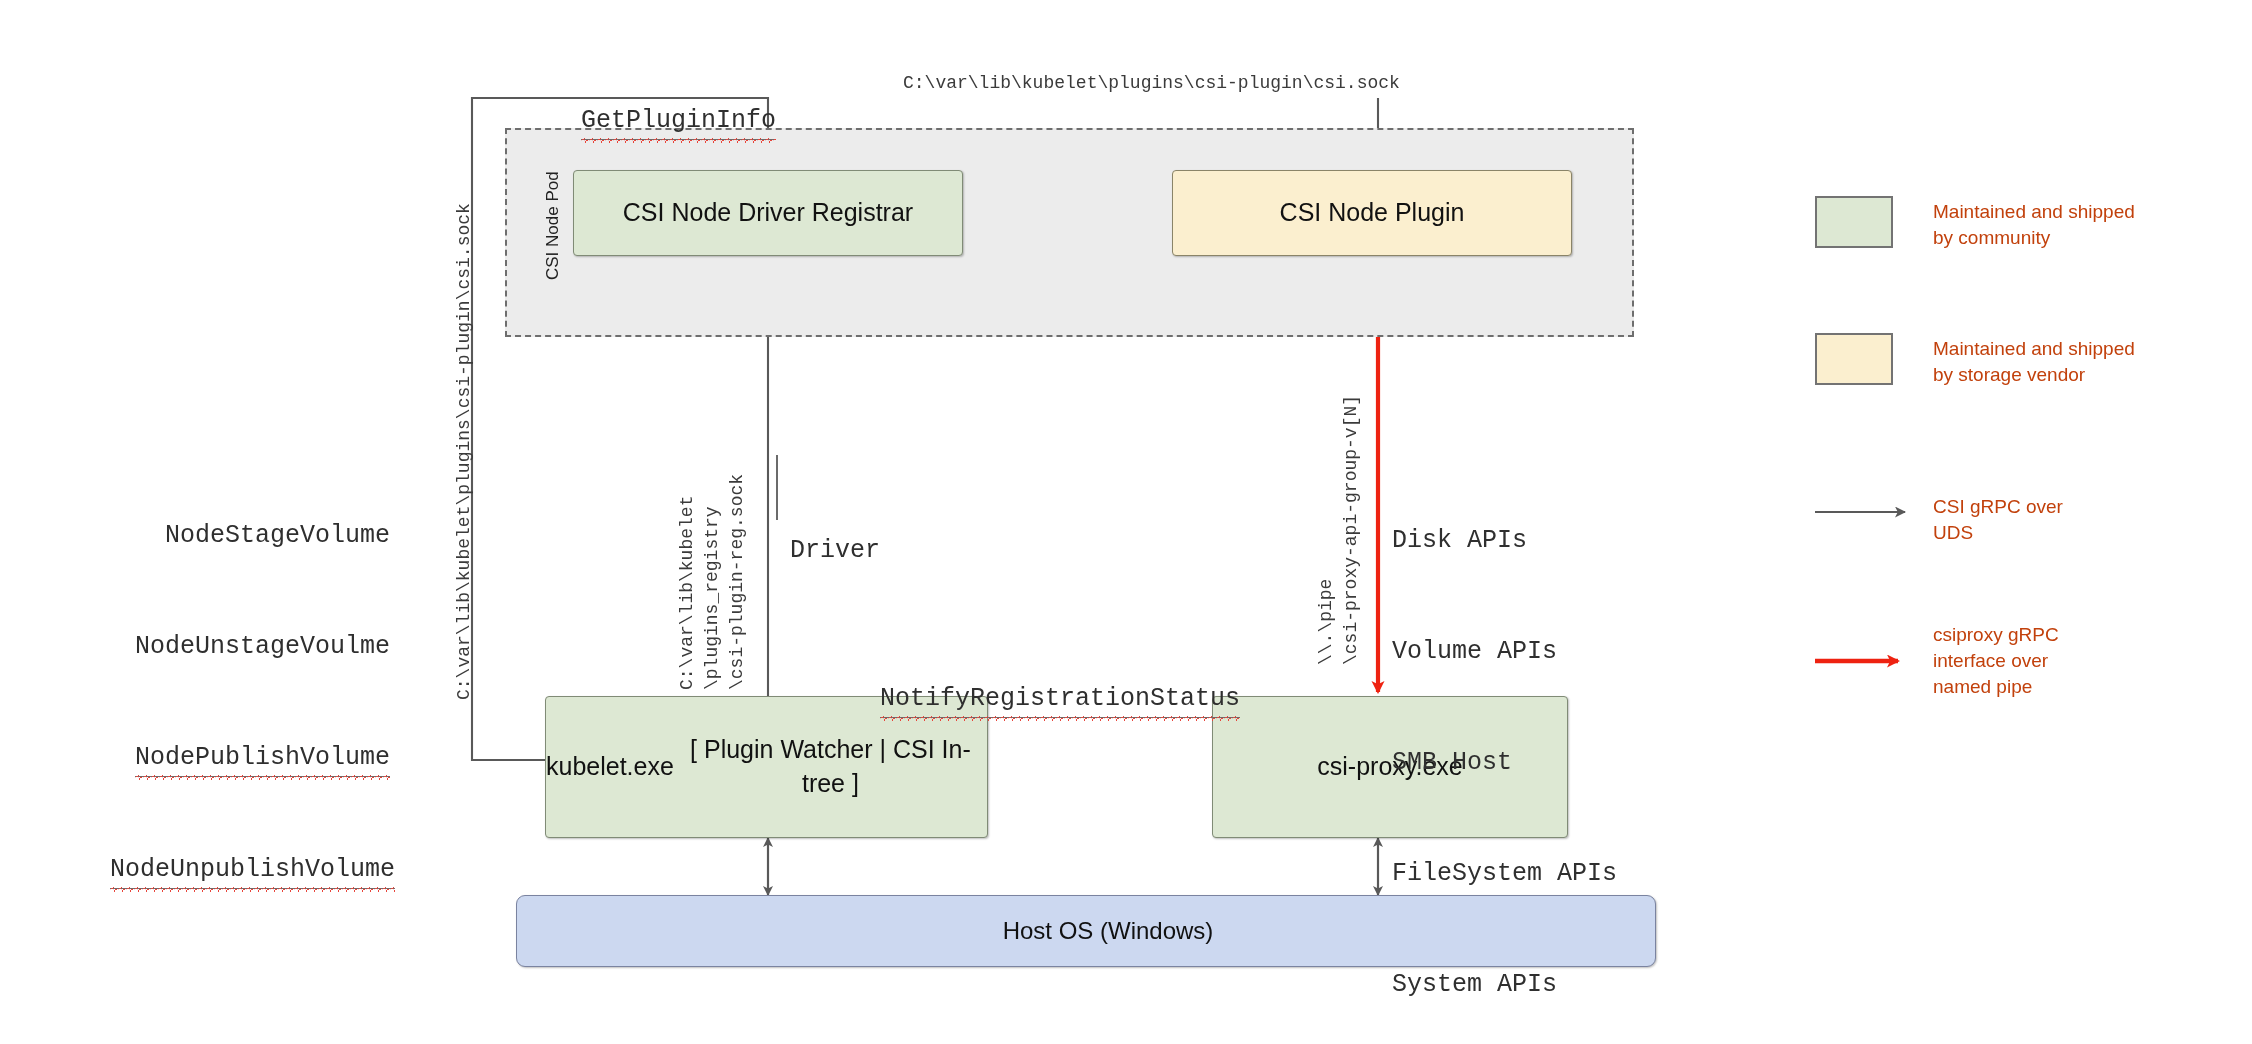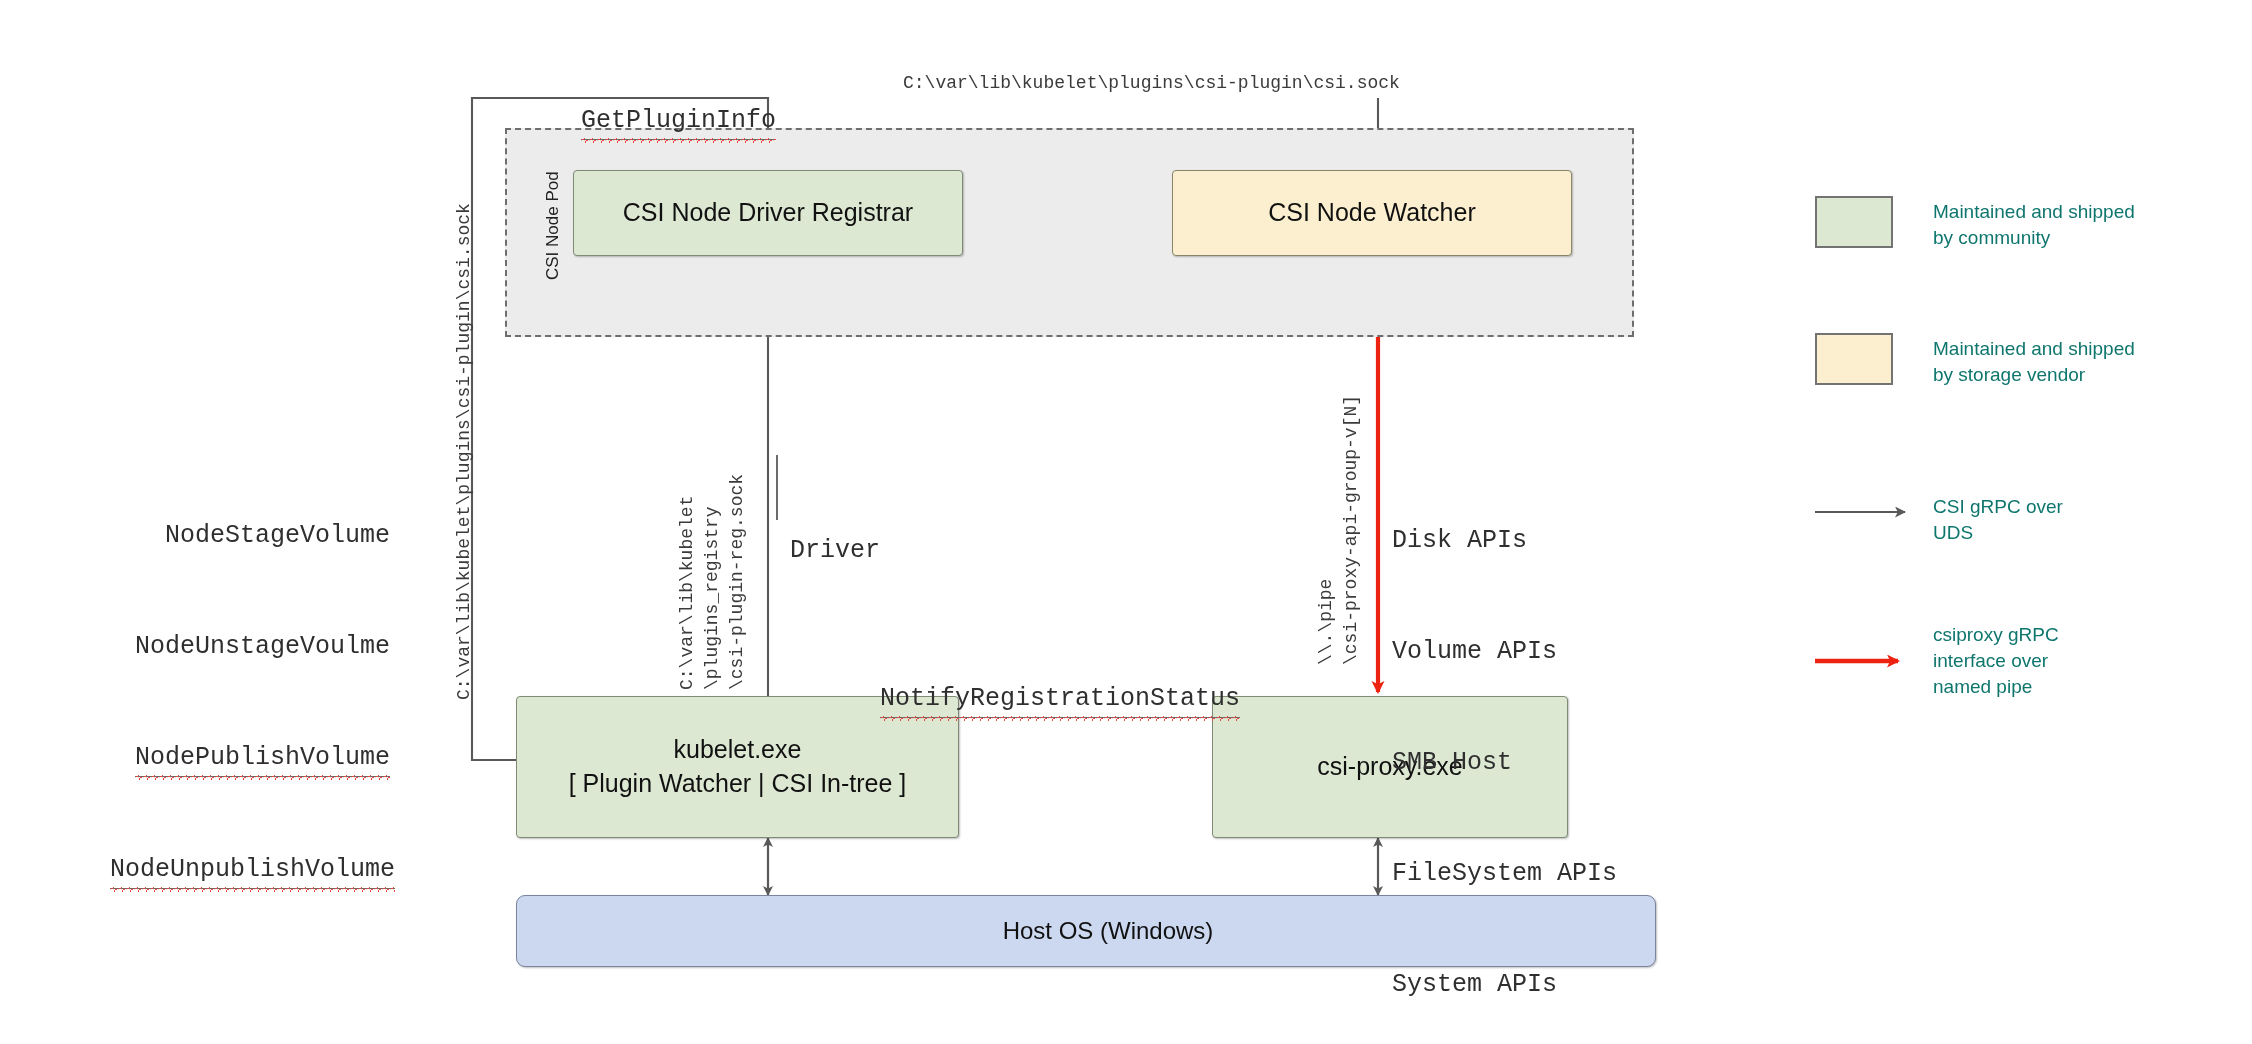--- a/index.html
+++ b/index.html
@@ -35,21 +35,21 @@
   .sq::after{content:"";position:absolute;left:0;right:0;bottom:-4px;height:5px;
     background-image:
       radial-gradient(circle at 2px 4px,transparent 2.1px,#e8443a 2.2px,#e8443a 2.8px,transparent 2.9px),
       radial-gradient(circle at 6px 0px,transparent 2.1px,#e8443a 2.2px,#e8443a 2.8px,transparent 2.9px);
     background-size:8px 5px;background-repeat:repeat-x;}
   .ul{border-bottom:1.3px solid #6b6b6b;}
 
   
   .legend-swatch{position:absolute;width:78px;height:52px;border:2px solid #737373;
                  box-sizing:border-box;}
-  .legend-text{position:absolute;font-size:19px;color:#0f766e;line-height:1.38;
+  .legend-text{position:absolute;font-size:19px;color:#c2410c;line-height:1.38;
                white-space:pre-line;}
 
   .list-right{text-align:right;}
 </style>
 </head>
 <body>
 
 <div id="canvas">
 
   <svg class="layer" viewBox="0 0 2252 1044">
@@ -88,24 +88,24 @@
   </svg>
 
   <div class="pod" style="left:505px;top:128px;width:1129px;height:209px;"></div>
   <div class="pod-label" style="left:543px;top:280px;">CSI Node Pod</div>
 
   <div class="node green" style="left:573px;top:170px;width:390px;height:86px;">
     <span>CSI Node Driver Registrar</span>
   </div>
 
   <div class="node yellow" style="left:1172px;top:170px;width:400px;height:86px;">
-    <span>CSI Node Watcher</span>
+    <span>CSI Node Plugin</span>
   </div>
 
-  <div class="node green" style="left:516px;top:696px;width:443px;height:142px;flex-direction:column;">
+  <div class="node green" style="left:545px;top:696px;width:443px;height:142px;flex-direction:row;">
     <span>kubelet.exe</span>
     <span>[ Plugin Watcher | CSI In-tree ]</span>
   </div>
 
   <div class="node green" style="left:1200px;top:696px;width:356px;height:142px;margin-left:12px;">
     <span>csi-proxy.exe</span>
   </div>
 
   <div class="node blue" style="left:516px;top:895px;width:1140px;height:72px;font-size:24px;">
     <span>Host OS (Windows)</span>

